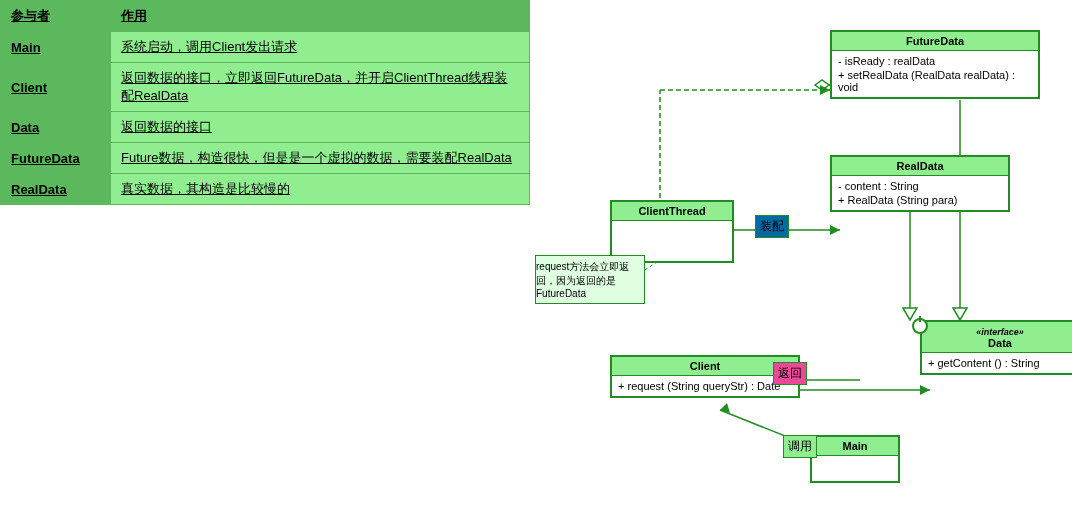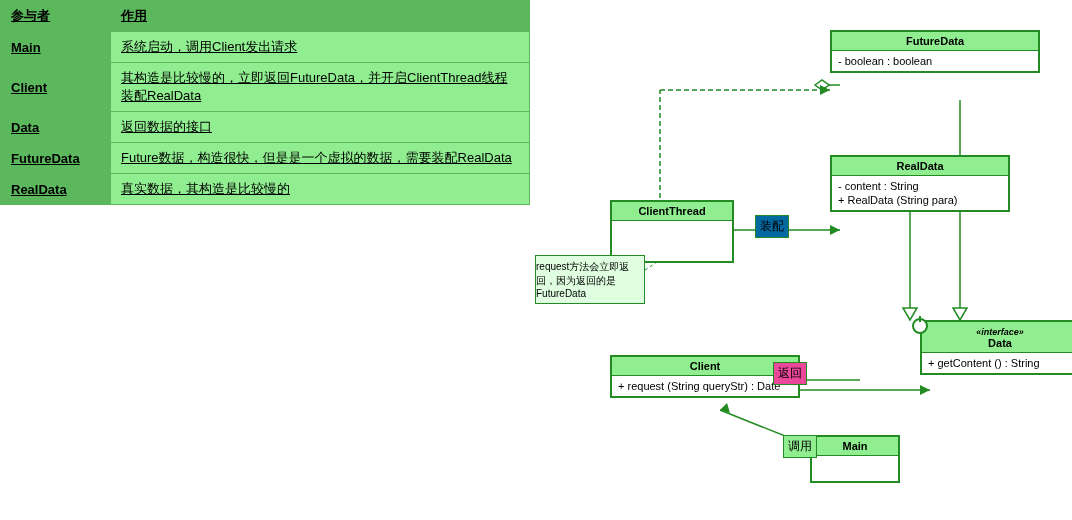--- a/index.html
+++ b/index.html
@@ -112,21 +112,21 @@
       <tr class="header-row">
     <td class="col-name">参与者</td>
     <td class="col-desc">作用</td>
   </tr>
   <tr>
     <td class="col-name">Main</td>
     <td class="col-desc">系统启动，调用Client发出请求</td>
   </tr>
   <tr>
     <td class="col-name">Client</td>
-    <td class="col-desc">其构造是比较慢的，立即返回FutureData，并开启ClientThread线程装配RealData</td>
+    <td class="col-desc">返回数据的接口，立即返回FutureData，并开启ClientThread线程装配RealData</td>
   </tr>
   <tr>
     <td class="col-name">Data</td>
     <td class="col-desc">返回数据的接口</td>
   </tr>
   <tr>
     <td class="col-name">FutureData</td>
     <td class="col-desc">Future数据，构造很快，但是是一个虚拟的数据，需要装配RealData</td>
   </tr>
   <tr>
@@ -165,21 +165,22 @@
 
     <line x1="290" y1="450" x2="190" y2="410" stroke="#228B22" stroke-width="1.5"></line>
     <polygon points="190,410 197,403 200,413" fill="#228B22"></polygon>
 
     <line x1="100" y1="280" x2="130" y2="260" stroke="#228B22" stroke-width="1" stroke-dasharray="3,3"></line>
   </svg>
 
   <div class="uml-box" style="left:300px; top:30px; width:210px;">
     <div class="uml-header">FutureData</div>
     <div class="uml-body">
-      <div>- boolean : boolean</div>
+      <div>- isReady : realData</div>
+      <div>+ setRealData (RealData realData) : void</div>
     </div>
   </div>
 
   <div class="uml-box" style="left:300px; top:155px; width:180px;">
     <div class="uml-header">RealData</div>
     <div class="uml-body">
       <div>- content : String</div>
       <div>+ RealData (String para)</div>
     </div>
   </div>

